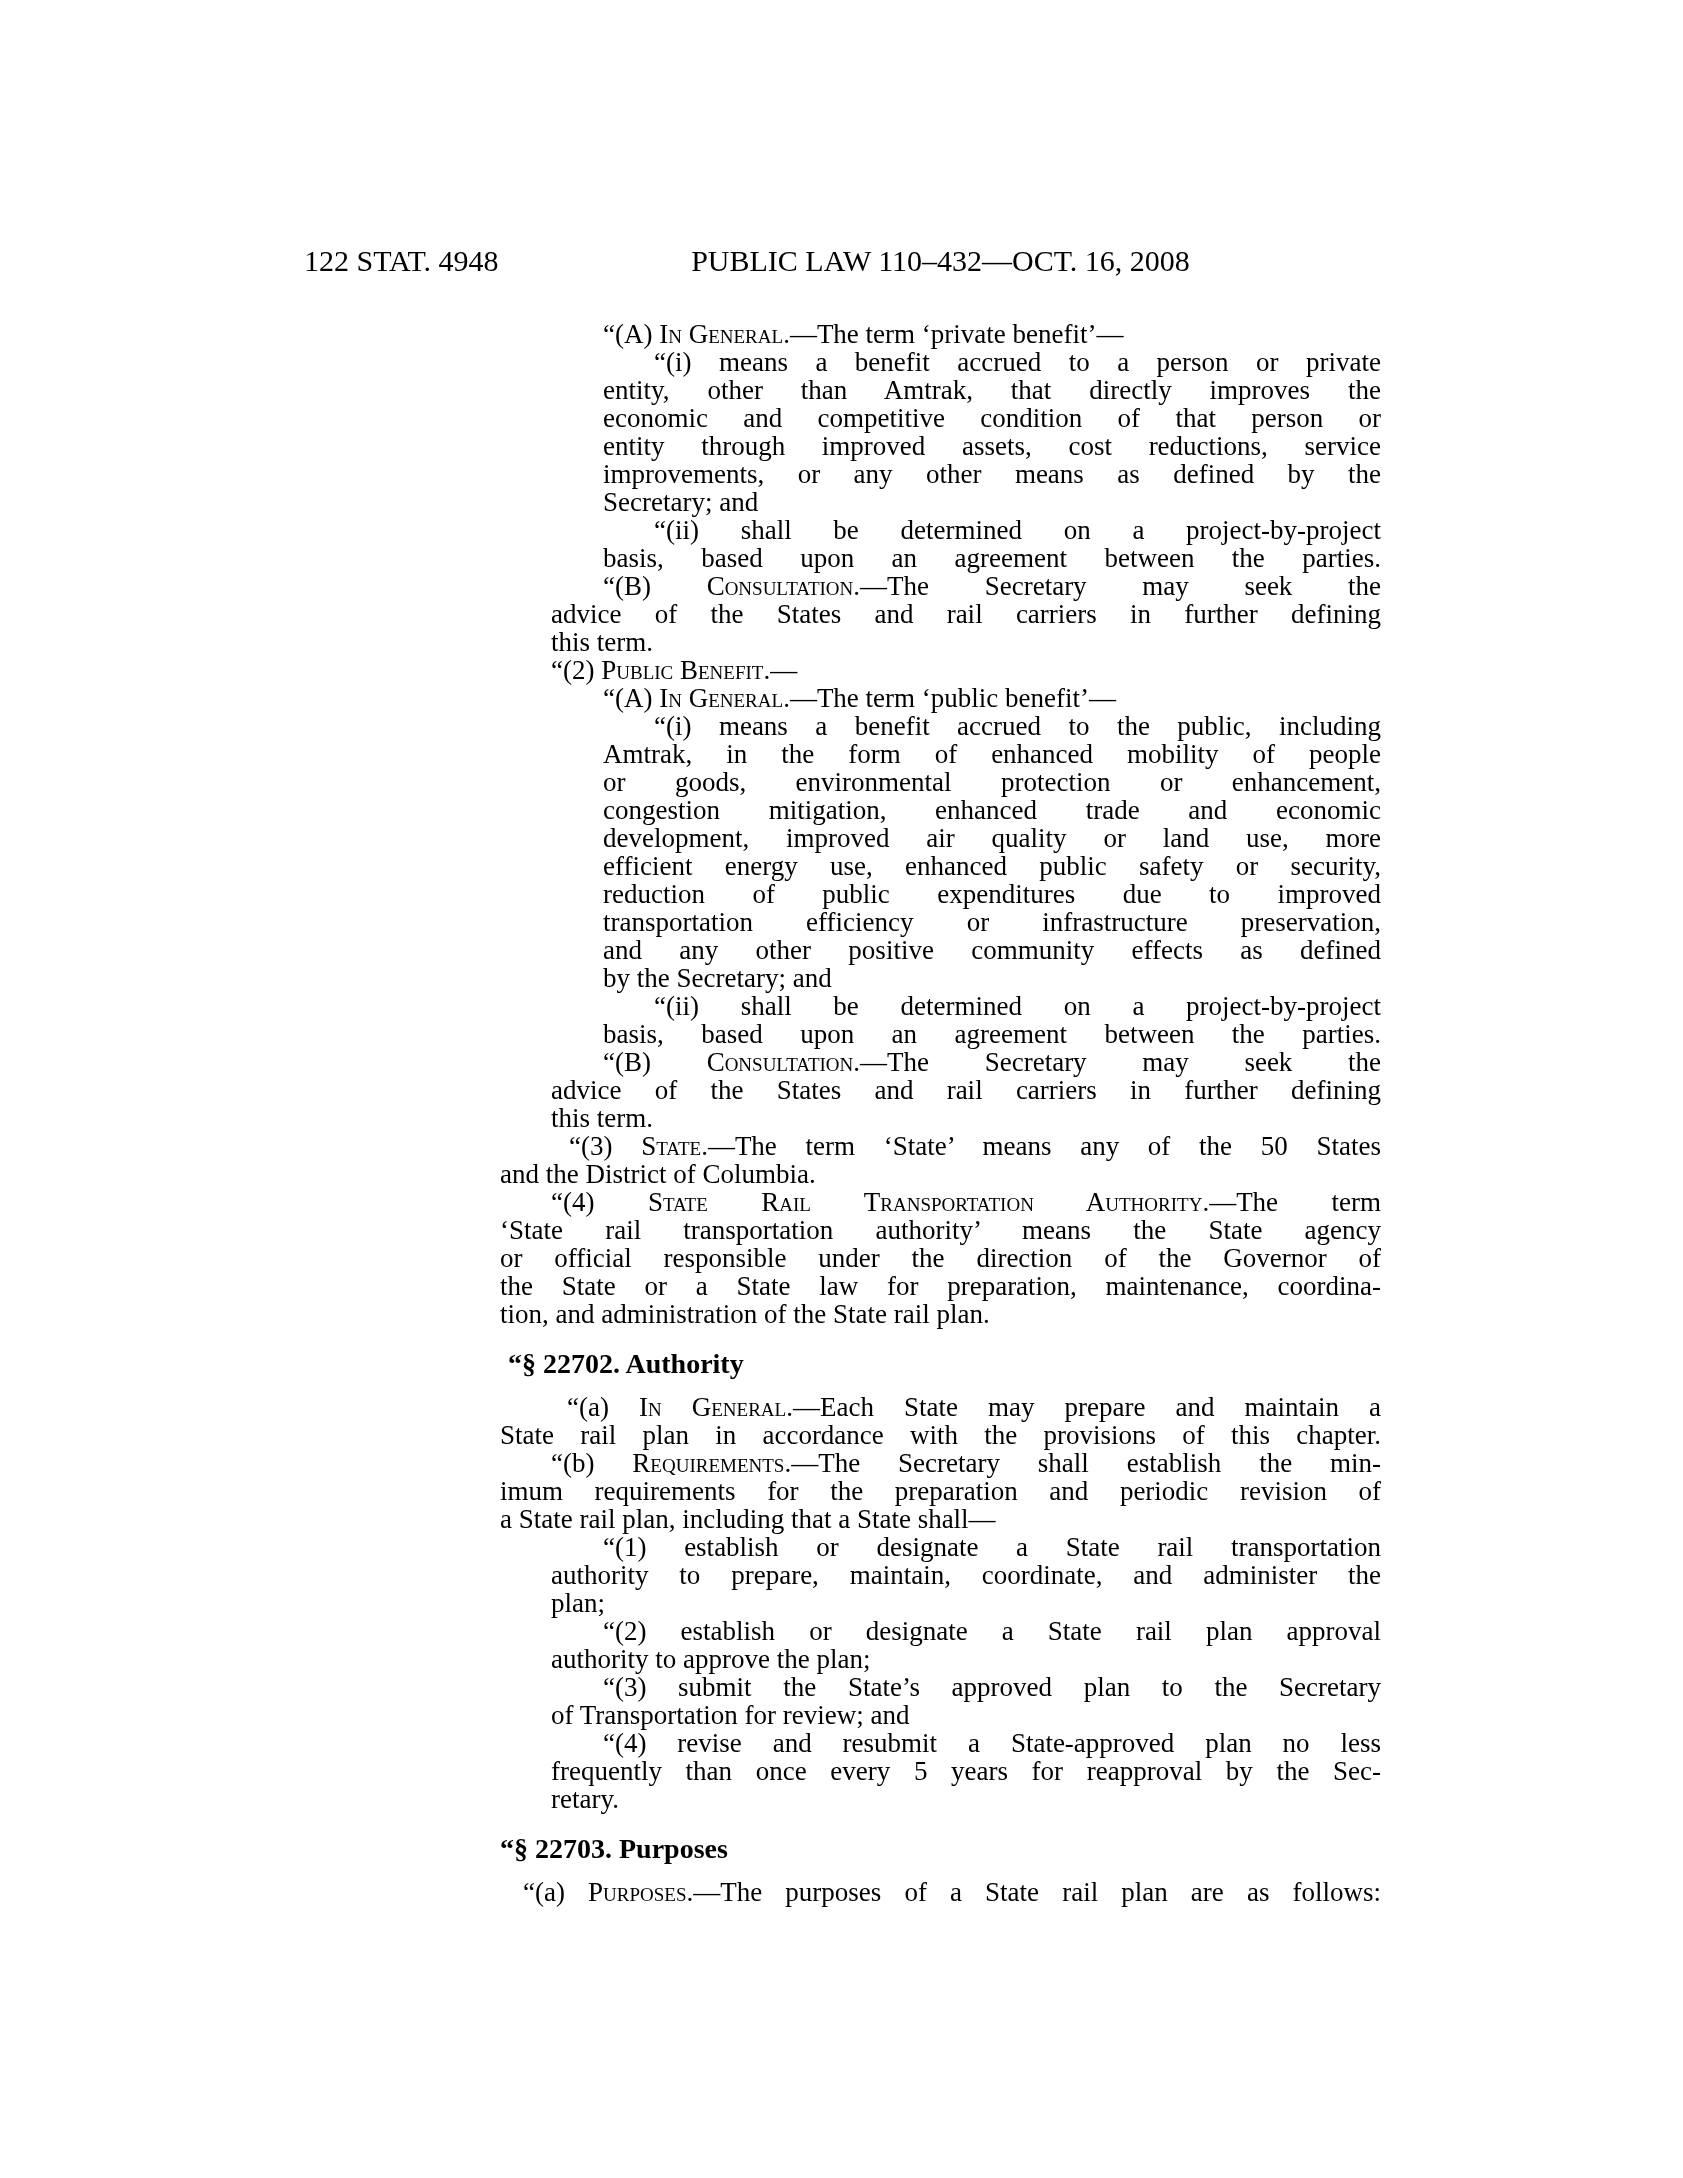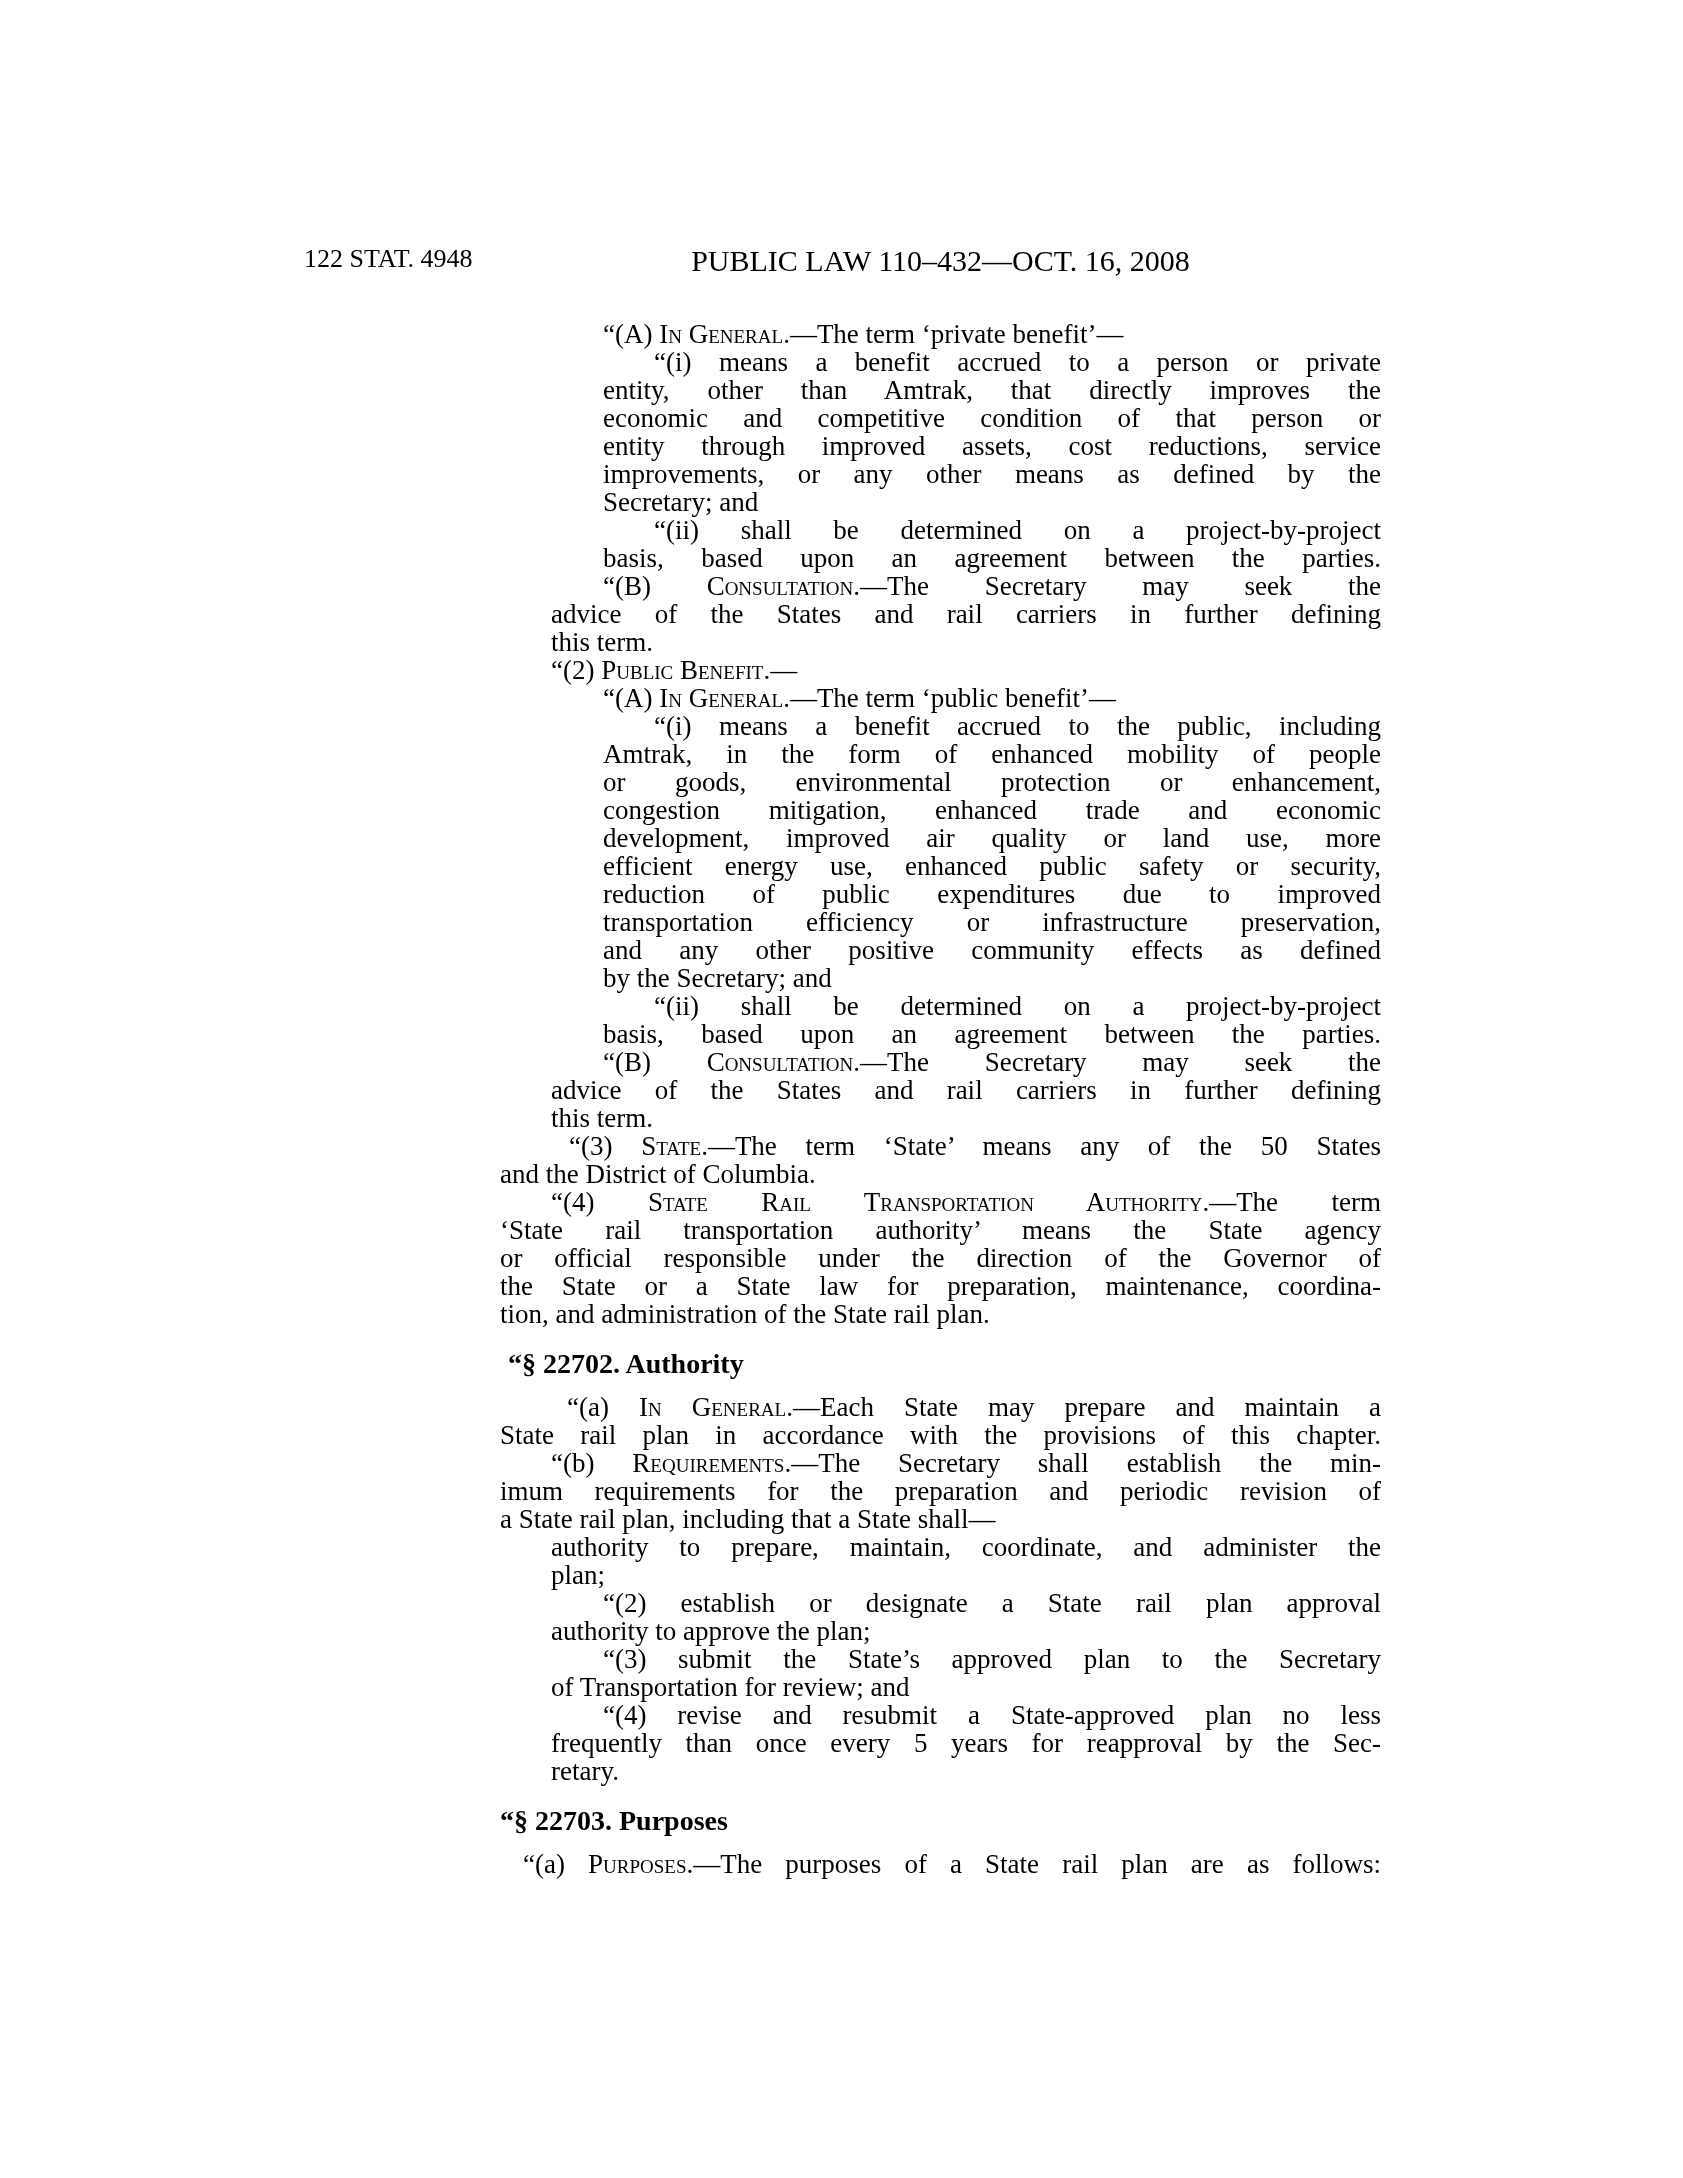--- a/index.html
+++ b/index.html
@@ -19,21 +19,21 @@
     position: absolute;
     top: 244px;
     left: 0;
     width: 1683px;
     height: 34px;
   }
   .stat-num {
     position: absolute;
     left: 304px;
     top: 0;
-    font-size: 26px;
+    font-size: 30px;
     white-space: nowrap;
   }
   .law-title {
     position: absolute;
     left: 500px;
     width: 881px;
     top: 0;
     text-align: center;
     font-size: 30px;
     white-space: nowrap;
@@ -107,20 +107,21 @@
       <div class="line jl" style="margin-left: 0px;"><span>‘State rail transportation authority’ means the State agency</span></div>
       <div class="line jl" style="margin-left: 0px;"><span>or official responsible under the direction of the Governor of</span></div>
       <div class="line jl" style="margin-left: 0px;"><span>the State or a State law for preparation, maintenance, coordina-</span></div>
       <div class="line" style="margin-left: 0px;"><span>tion, and administration of the State rail plan.</span></div>
       <div class="heading" style="margin-left: 8px;"><span>“§ 22702. Authority</span></div>
       <div class="line jl" style="margin-left: 67px;"><span>“(a) </span><span class="sc">In General</span><span>.—Each State may prepare and maintain a</span></div>
       <div class="line jl" style="margin-left: 0px;"><span>State rail plan in accordance with the provisions of this chapter.</span></div>
       <div class="line jl" style="margin-left: 51px;"><span>“(b) </span><span class="sc">Requirements</span><span>.—The Secretary shall establish the min-</span></div>
       <div class="line jl" style="margin-left: 0px;"><span>imum requirements for the preparation and periodic revision of</span></div>
       <div class="line" style="margin-left: 0px;"><span>a State rail plan, including that a State shall—</span></div>
+      <div class="line jl" style="margin-left: 103px;"><span>“(1) establish or designate a State rail transportation</span></div>
       <div class="line jl" style="margin-left: 51px;"><span>authority to prepare, maintain, coordinate, and administer the</span></div>
       <div class="line" style="margin-left: 51px;"><span>plan;</span></div>
       <div class="line jl" style="margin-left: 103px;"><span>“(2) establish or designate a State rail plan approval</span></div>
       <div class="line" style="margin-left: 51px;"><span>authority to approve the plan;</span></div>
       <div class="line jl" style="margin-left: 103px;"><span>“(3) submit the State’s approved plan to the Secretary</span></div>
       <div class="line" style="margin-left: 51px;"><span>of Transportation for review; and</span></div>
       <div class="line jl" style="margin-left: 103px;"><span>“(4) revise and resubmit a State-approved plan no less</span></div>
       <div class="line jl" style="margin-left: 51px;"><span>frequently than once every 5 years for reapproval by the Sec-</span></div>
       <div class="line" style="margin-left: 51px;"><span>retary.</span></div>
       <div class="heading" style="margin-left: 0px;"><span>“§ 22703. Purposes</span></div>

